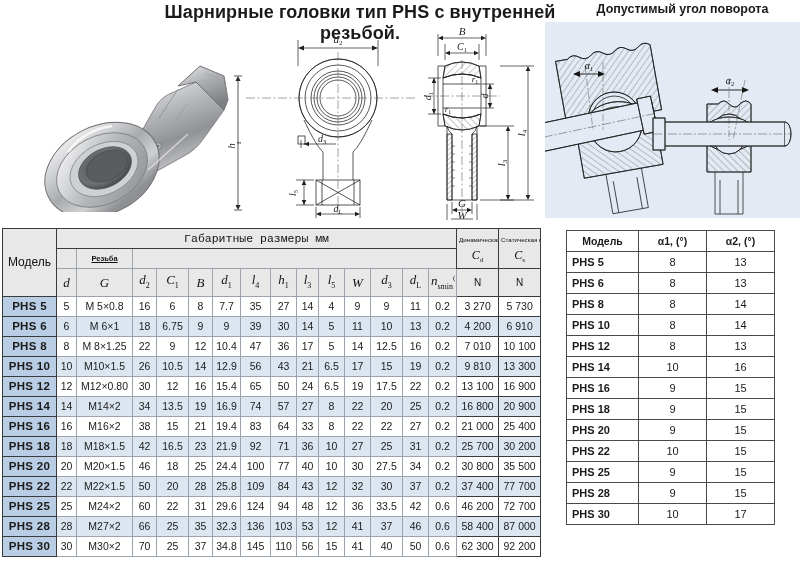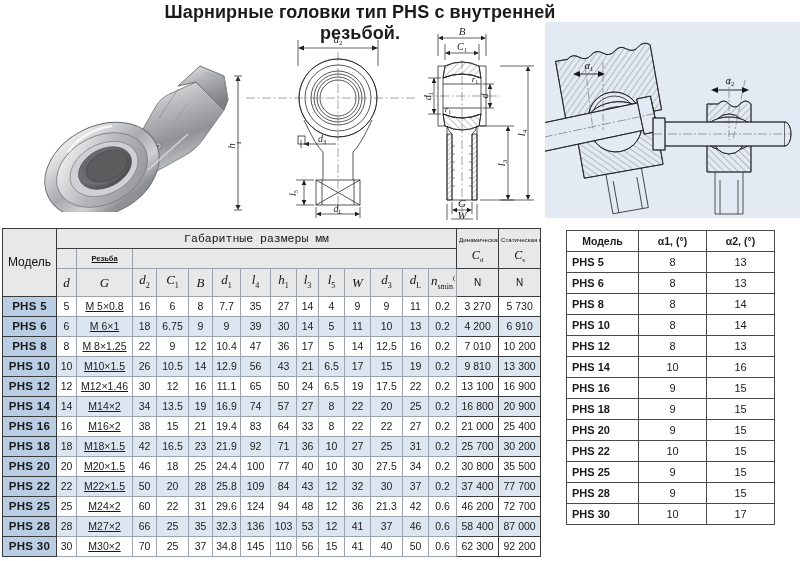--- a/index.html
+++ b/index.html
@@ -77,21 +77,21 @@
   td.model{
     background:#b9cde4;
     font-weight:bold;
     font-size:11.5px;
     text-align:left;
     padding-left:6px;
     letter-spacing:.3px;
   }
   tr.alt td{background:#dce6f1;}
   tr.alt td.model{background:#b9cde4;}
-  td.thread{text-align:left;padding-left:5px;text-decoration:underline;}
+  td.thread{text-align:left;padding-left:5px;}
   td.numL{text-align:left;padding-left:5px;}
   td.numR{text-align:right;padding-right:5px;}
 
   
   .angle-table-wrap{position:absolute;left:566px;top:230px;}
   table.ang{
     border-collapse:collapse;
     table-layout:fixed;
     font-size:11px;
     background:#fff;
@@ -105,20 +105,21 @@
   }
   table.ang th{background:#fff;font-weight:bold;font-size:10.5px;}
   table.ang td.m{text-align:left;padding-left:5px;font-weight:bold;font-size:11px;}
 </style>
 </head>
 <body>
 
 <div class="page">
 
   <div class="title-main">Шарнирные головки тип  PHS с внутренней резьбой.</div>
+  <div class="title-right">Допустимый угол поворота</div>
 
   <div class="photo-wrap">
     <svg width="215" height="170" viewBox="0 0 215 170">
       <defs>
         <linearGradient id="steel1" x1="0" y1="0" x2="0.3" y2="1">
           <stop offset="0%" stop-color="#fdfdfd"></stop>
             <stop offset="25%" stop-color="#d7d8da"></stop>
           <stop offset="55%" stop-color="#a9abae"></stop>
             <stop offset="80%" stop-color="#cfd0d2"></stop>
           <stop offset="100%" stop-color="#8e9093"></stop>
@@ -583,21 +584,21 @@
             <td class="numL">10.4</td>
             <td class="numL">47</td>
             <td class="numL">36</td>
             <td class="numL">17</td>
             <td class="numL">5</td>
             <td class="numL">14</td>
             <td class="numL">12.5</td>
             <td class="numL">16</td>
             <td class="numL">0.2</td>
             <td class="numR outer">7 010</td>
-            <td class="numR outer">10 200</td>
+            <td class="numR outer">10 100</td>
           </tr>
           <tr class="alt">
             <td class="model outer">PHS 10</td>
             <td class="numR">10</td>
             <td class="thread">M10×1.5</td>
             <td class="numL">26</td>
             <td class="numL">10.5</td>
             <td class="numL">14</td>
             <td class="numL">12.9</td>
             <td class="numL">56</td>
@@ -607,25 +608,25 @@
             <td class="numL">17</td>
             <td class="numL">15</td>
             <td class="numL">19</td>
             <td class="numL">0.2</td>
             <td class="numR outer">9 810</td>
             <td class="numR outer">13 300</td>
           </tr>
           <tr>
             <td class="model outer">PHS 12</td>
             <td class="numR">12</td>
-            <td class="thread">M12×1.46</td>
+            <td class="thread">M12×0.80</td>
             <td class="numL">30</td>
             <td class="numL">12</td>
             <td class="numL">16</td>
-            <td class="numL">11.1</td>
+            <td class="numL">15.4</td>
             <td class="numL">65</td>
             <td class="numL">50</td>
             <td class="numL">24</td>
             <td class="numL">6.5</td>
             <td class="numL">19</td>
             <td class="numL">17.5</td>
             <td class="numL">22</td>
             <td class="numL">0.2</td>
             <td class="numR outer">13 100</td>
             <td class="numR outer">16 900</td>
@@ -731,21 +732,21 @@
             <td class="thread">M24×2</td>
             <td class="numL">60</td>
             <td class="numL">22</td>
             <td class="numL">31</td>
             <td class="numL">29.6</td>
             <td class="numL">124</td>
             <td class="numL">94</td>
             <td class="numL">48</td>
             <td class="numL">12</td>
             <td class="numL">36</td>
-            <td class="numL">21.3</td>
+            <td class="numL">33.5</td>
             <td class="numL">42</td>
             <td class="numL">0.6</td>
             <td class="numR outer">46 200</td>
             <td class="numR outer">72 700</td>
           </tr>
           <tr class="alt">
             <td class="model outer">PHS 28</td>
             <td class="numR">28</td>
             <td class="thread">M27×2</td>
             <td class="numL">66</td>

